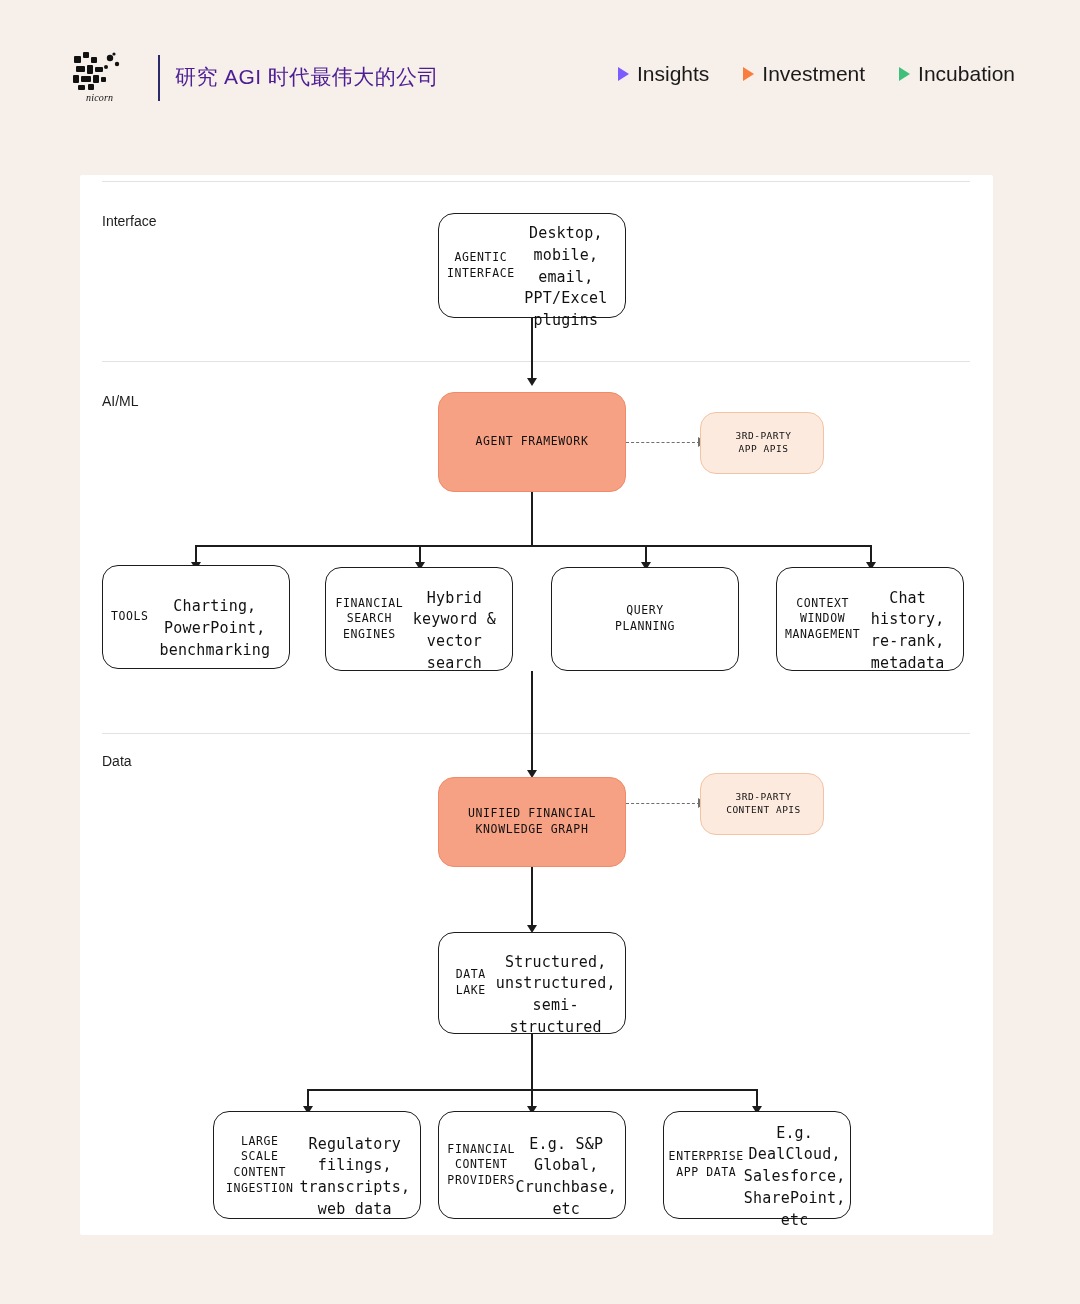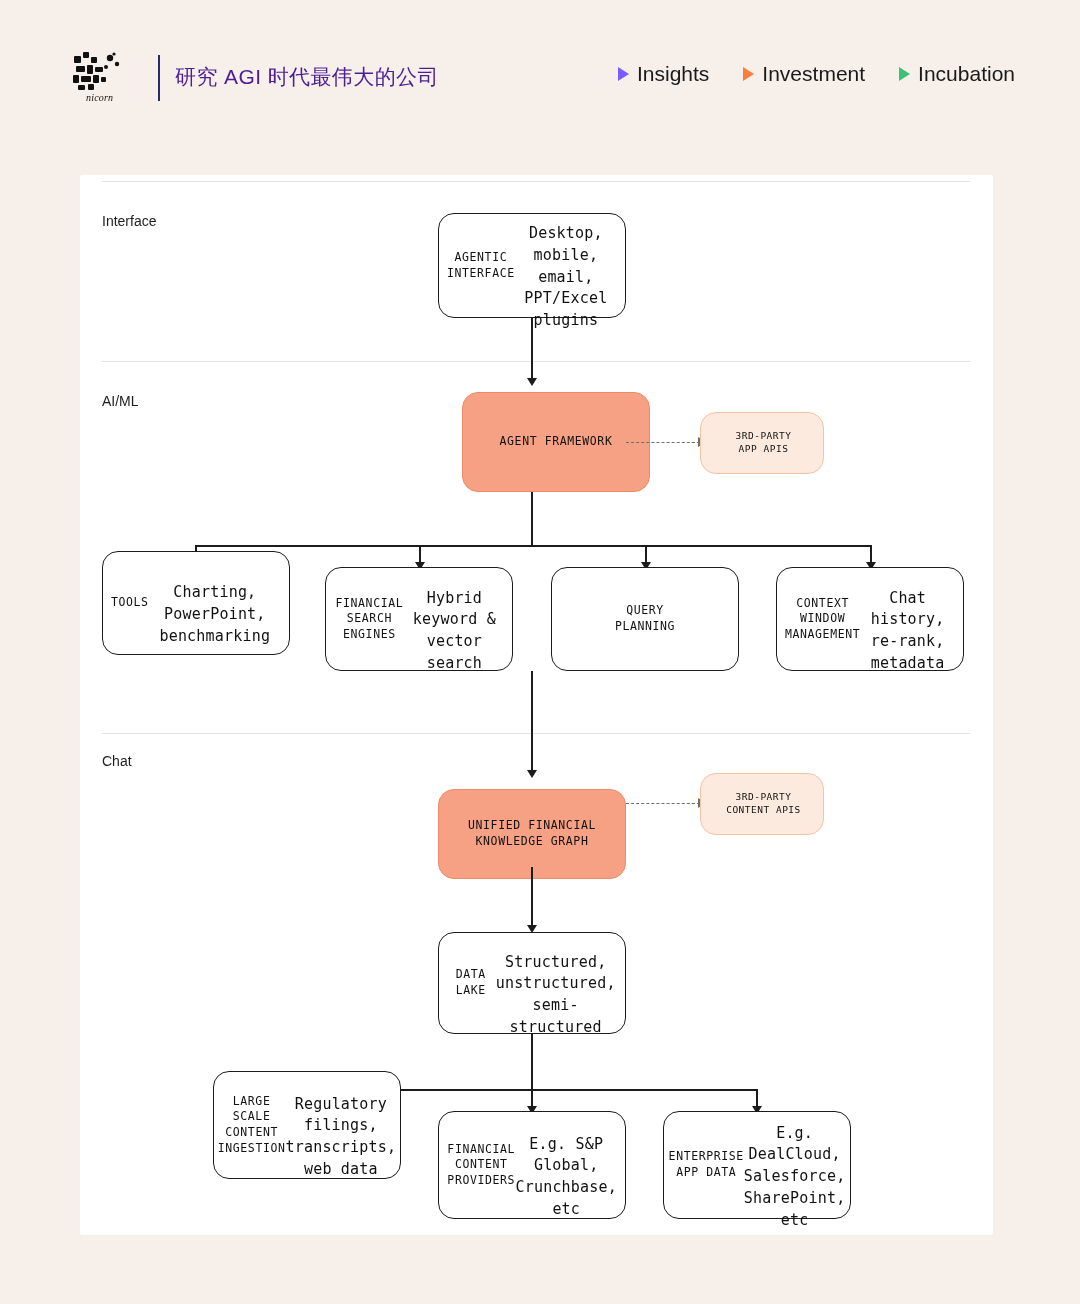--- a/index.html
+++ b/index.html
@@ -210,32 +210,32 @@
 </div>
 
 <div class="card">
 
   <div class="hline" style="top:6px"></div>
   <div class="hline" style="top:186px"></div>
   <div class="hline" style="top:558px"></div>
 
   <div class="band-label" style="left:22px; top:38px">Interface</div>
   <div class="band-label" style="left:22px; top:218px">AI/ML</div>
-  <div class="band-label" style="left:22px; top:578px">Chat</div>
+  <div class="band-label" style="left:22px; top:578px">Data</div>
 
   <div class="node" style="left:358px; top:38px; width:188px; height:105px;">
     <div class="t">AGENTIC INTERFACE</div>
     <div class="s">Desktop, mobile, email,
 PPT/Excel plugins</div>
   </div>
 
   <div class="vline" style="left:451px; top:143px; height:65px;"></div>
   <div class="arrow-down" style="left:447px; top:203px;"></div>
 
-  <div class="node salmon" style="left:358px; top:217px; width:188px; height:100px;margin-left:24px;">
+  <div class="node salmon" style="left:358px; top:217px; width:188px; height:100px;">
     <div class="t">AGENT FRAMEWORK</div>
   </div>
 
   <div class="dashed" style="left:546px; top:267px; width:74px;"></div>
   <div class="arrow-right" style="left:618px; top:262px;"></div>
 
   <div class="node peach" style="left:620px; top:237px; width:124px; height:62px;">
     <div class="t">3RD-PARTY
 APP APIS</div>
   </div>
@@ -249,21 +249,21 @@
 
   <div class="vline" style="left:339px; top:370px; height:22px;"></div>
   <div class="arrow-down" style="left:335px; top:387px;"></div>
 
   <div class="vline" style="left:565px; top:370px; height:22px;"></div>
   <div class="arrow-down" style="left:561px; top:387px;"></div>
 
   <div class="vline" style="left:790px; top:370px; height:22px;"></div>
   <div class="arrow-down" style="left:786px; top:387px;"></div>
 
-  <div class="node" style="left:22px;  top:376px; width:188px; height:104px;">
+  <div class="node" style="left:22px;  top:390px; width:188px; height:104px;">
     <div class="t">TOOLS</div>
     <div class="s">Charting, PowerPoint,
 benchmarking</div>
   </div>
 
   <div class="node" style="left:245px; top:392px; width:188px; height:104px;">
     <div class="t">FINANCIAL
 SEARCH ENGINES</div>
     <div class="s">Hybrid keyword &amp;
 vector search</div>
@@ -277,21 +277,21 @@
   </div>
 
   <div class="node" style="left:471px; top:392px; width:188px; height:104px;">
     <div class="t">QUERY
 PLANNING</div>
   </div>
 
   <div class="vline" style="left:451px; top:496px; height:104px;"></div>
   <div class="arrow-down" style="left:447px; top:595px;"></div>
 
-  <div class="node salmon" style="left:358px; top:602px; width:188px; height:90px;margin-top:12px;">
+  <div class="node salmon" style="left:358px; top:602px; width:188px; height:90px;">
     <div class="t">UNIFIED FINANCIAL
 KNOWLEDGE GRAPH</div>
   </div>
 
   <div class="dashed" style="left:546px; top:628px; width:74px;"></div>
   <div class="arrow-right" style="left:618px; top:623px;"></div>
 
   <div class="node peach" style="left:620px; top:598px; width:124px; height:62px;">
     <div class="t">3RD-PARTY
 CONTENT APIS</div>
@@ -312,21 +312,21 @@
 
   <div class="vline" style="left:227px; top:914px; height:22px;"></div>
   <div class="arrow-down" style="left:223px; top:931px;"></div>
 
   <div class="vline" style="left:451px; top:914px; height:22px;"></div>
   <div class="arrow-down" style="left:447px; top:931px;"></div>
 
   <div class="vline" style="left:676px; top:914px; height:22px;"></div>
   <div class="arrow-down" style="left:672px; top:931px;"></div>
 
-  <div class="node" style="left:133px; top:896px; width:188px; height:108px;">
+  <div class="node" style="left:133px; top:936px; width:208px; height:108px;">
     <div class="t">LARGE SCALE
 CONTENT INGESTION</div>
     <div class="s">Regulatory filings,
 transcripts, web data</div>
   </div>
 
   <div class="node" style="left:358px; top:936px; width:188px; height:108px;">
     <div class="t">FINANCIAL
 CONTENT PROVIDERS</div>
     <div class="s">E.g. S&amp;P Global,

